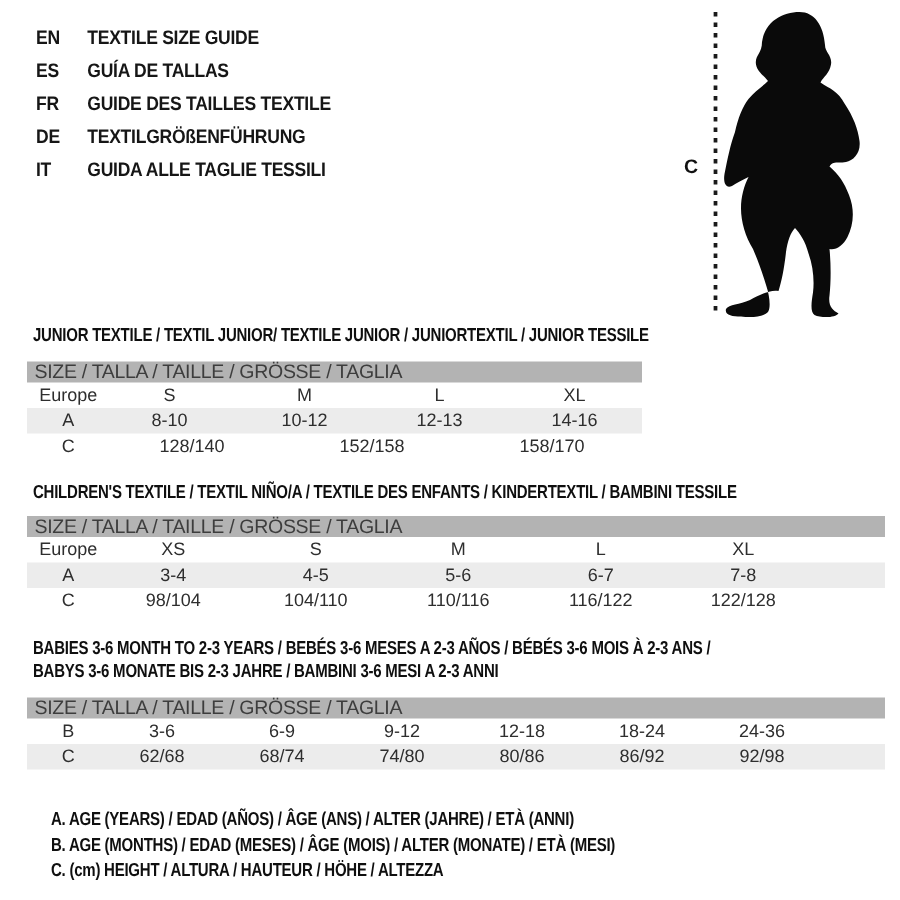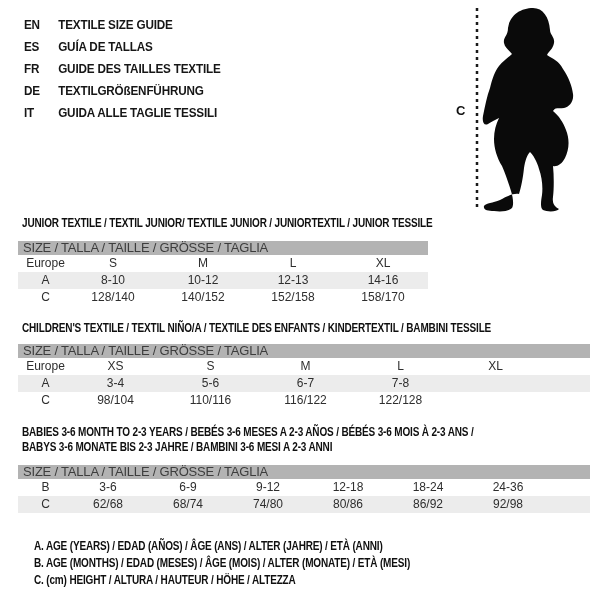--- a/index.html
+++ b/index.html
@@ -109,21 +109,20 @@
         <div class="t-row" style="background: rgb(236, 236, 236);">
           <span class="t-label">A</span>
           <span class="t-cell">8-10</span>
           <span class="t-cell">10-12</span>
           <span class="t-cell">12-13</span>
           <span class="t-cell">14-16</span>
         </div>
         <div class="t-row">
           <span class="t-label">C</span>
           <span class="t-cell">128/140</span>
-          <span class="t-cell">140/152</span>
           <span class="t-cell">152/158</span>
           <span class="t-cell">158/170</span>
         </div>
       </div>
   </div>
 
   <div class="tbl-title title-1">CHILDREN'S TEXTILE / TEXTIL NIÑO/A / TEXTILE DES ENFANTS / KINDERTEXTIL / BAMBINI TESSILE</div>
   <div class="size-table table-1">
     <div class="t-header" style="background: rgb(179, 179, 179);">SIZE / TALLA / TAILLE / GRÖSSE / TAGLIA</div>
     <div class="rows">
@@ -131,27 +130,29 @@
           <span class="t-label">Europe</span>
           <span class="t-cell">XS</span>
           <span class="t-cell">S</span>
           <span class="t-cell">M</span>
           <span class="t-cell">L</span>
           <span class="t-cell">XL</span>
         </div>
         <div class="t-row" style="background: rgb(236, 236, 236);">
           <span class="t-label">A</span>
           <span class="t-cell">3-4</span>
+          <span class="t-cell">4-5</span>
           <span class="t-cell">5-6</span>
           <span class="t-cell">6-7</span>
           <span class="t-cell">7-8</span>
         </div>
         <div class="t-row">
           <span class="t-label">C</span>
           <span class="t-cell">98/104</span>
+          <span class="t-cell">104/110</span>
           <span class="t-cell">110/116</span>
           <span class="t-cell">116/122</span>
           <span class="t-cell">122/128</span>
         </div>
       </div>
   </div>
 
   <div class="tbl-title title-2 two-line">
     <div class="tl">BABIES 3-6 MONTH TO 2-3 YEARS / BEBÉS 3-6 MESES A 2-3 AÑOS / BÉBÉS 3-6 MOIS À 2-3 ANS /</div>
     <div class="tl">BABYS 3-6 MONATE BIS 2-3 JAHRE / BAMBINI 3-6 MESI A 2-3 ANNI</div>

